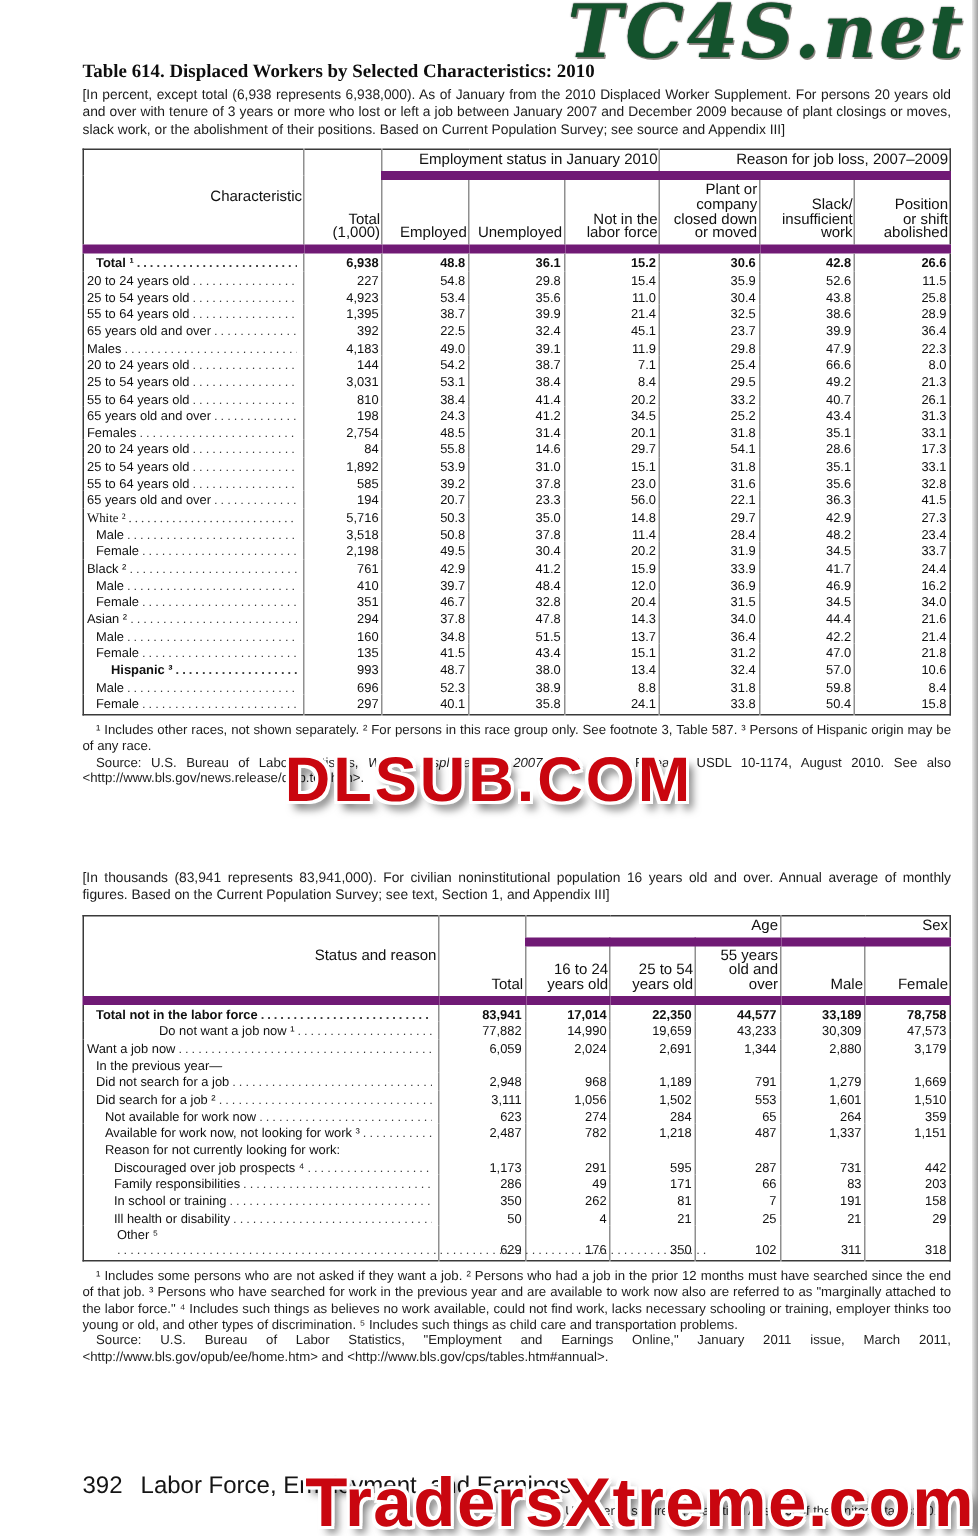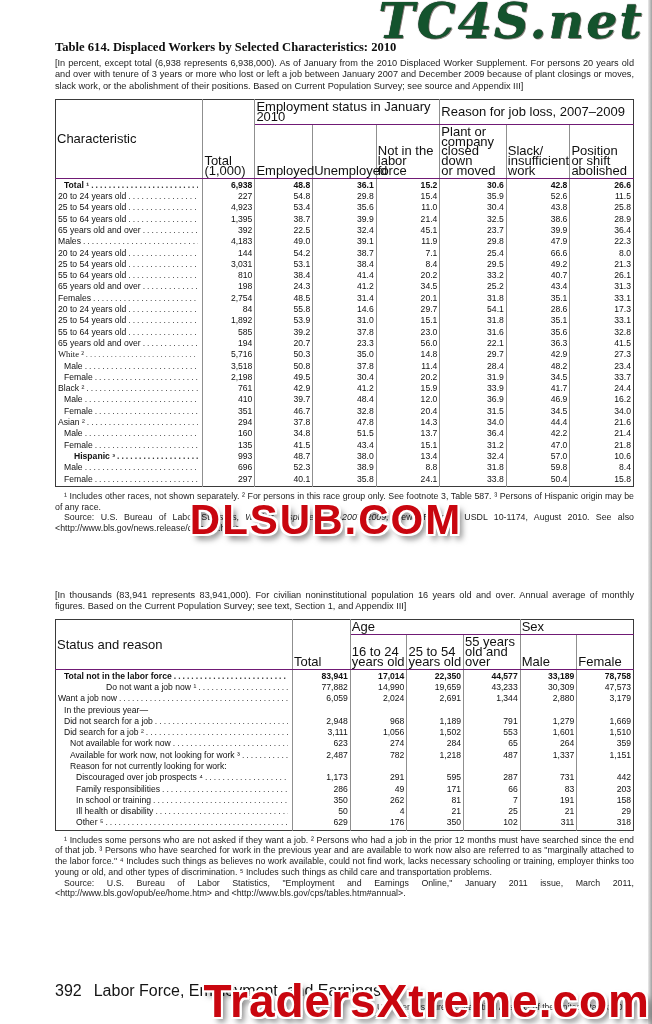--- a/index.html
+++ b/index.html
@@ -38,23 +38,23 @@
     width:100%; border-collapse:collapse; table-layout:fixed;
     border:1.2px solid #3a3a3a;
     font-size:8.6px; line-height:10.3px; color:#101010;
   }
   table.data th, table.data td {
     border-right:1px solid #8f8f8f;
     padding:0 2px;
   }
   table.data th:last-child, table.data td:last-child { border-right:none; }
   table.data thead th {
-    font-weight:normal; font-size:13px; line-height:9.8px;
-    border-bottom:1px solid #701a75;
-    text-align:left; padding:2px 1px;
+    font-weight:normal; font-size:10px; line-height:9.8px;
+    border-bottom:6px solid #701a75;
+    text-align:right; padding:2px 1px;
   }
   th.char-h { vertical-align:middle; }
   th.grp-h  { vertical-align:middle; }
   th.bot-h  { vertical-align:bottom; white-space:pre-line; }
   table.data tbody td { vertical-align:bottom; padding-top:1px; }
   td.val { text-align:right; padding-right:9px; }
   td.lbl-cell { padding-left:3px; }
   .lblwrap { display:flex; align-items:baseline; }
   .lbl { white-space:nowrap; }
   .dots { flex:1 1 auto; overflow:hidden; white-space:nowrap; color:#3a3a3a; margin:0 2px; }
@@ -789,21 +789,21 @@
             </td>
             <td class="val">50</td>
             <td class="val">4</td>
             <td class="val">21</td>
             <td class="val">25</td>
             <td class="val">21</td>
             <td class="val">29</td>
           </tr>
           <tr>
             <td class="lbl-cell">
-              <div class="lblwrap" style="padding-left: 18px;">
+              <div class="lblwrap" style="padding-left: 18px; flex-direction: column;">
                 <span class="lbl">Other ⁵</span>
                 <span class="dots"></span>
               </div>
             </td>
             <td class="val">629</td>
             <td class="val">176</td>
             <td class="val">350</td>
             <td class="val">102</td>
             <td class="val">311</td>
             <td class="val">318</td>

